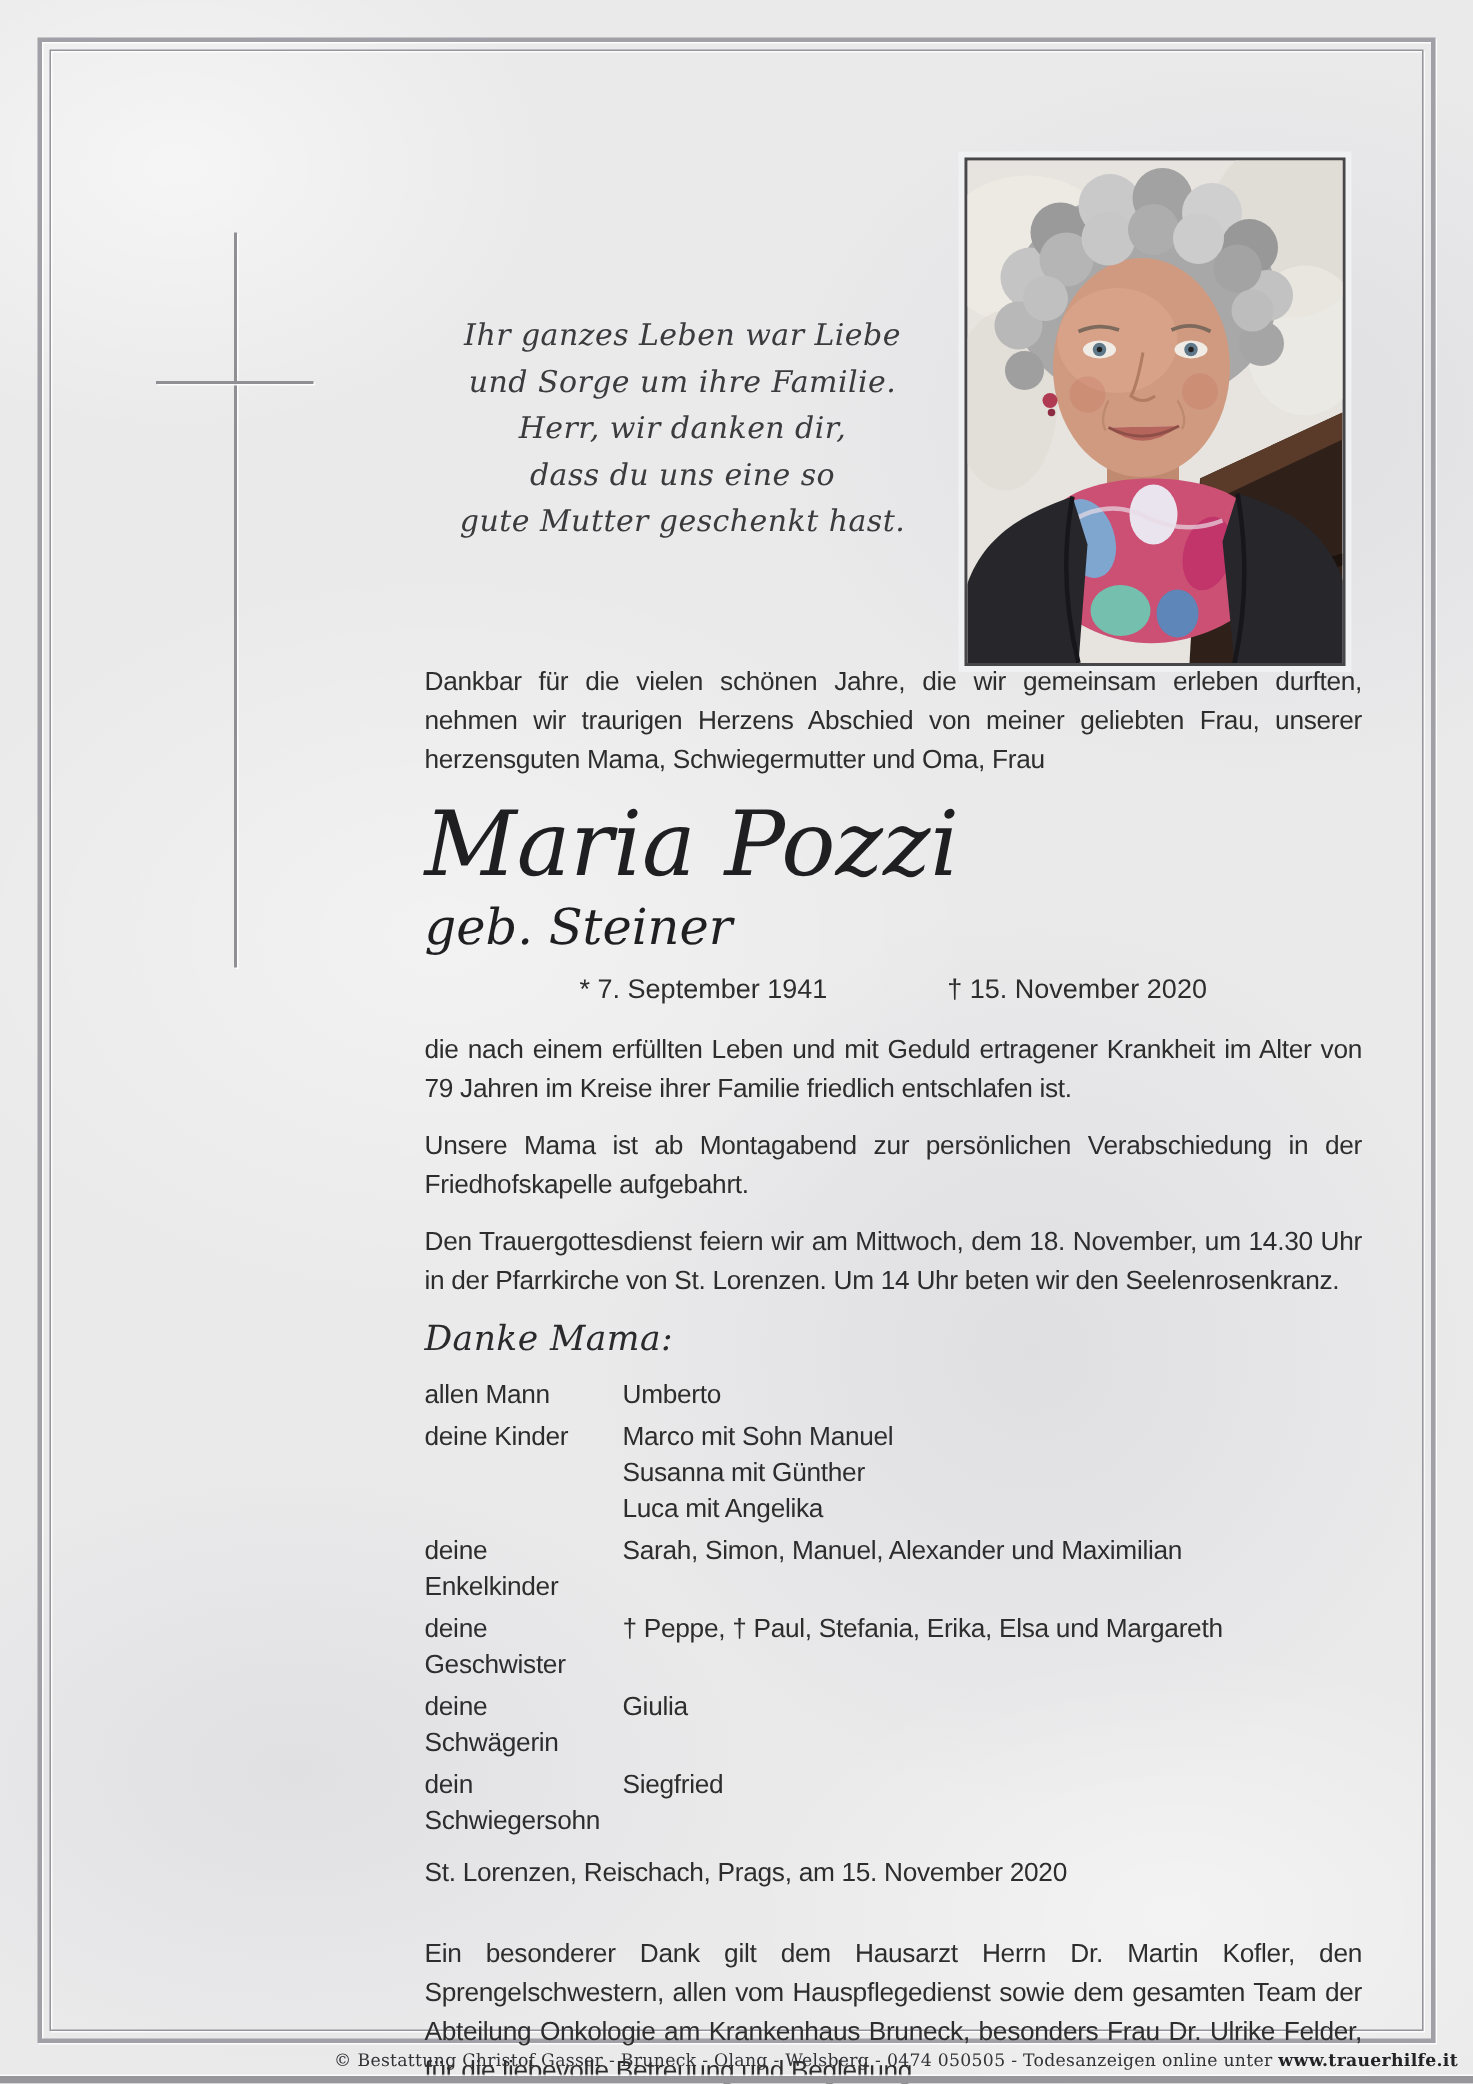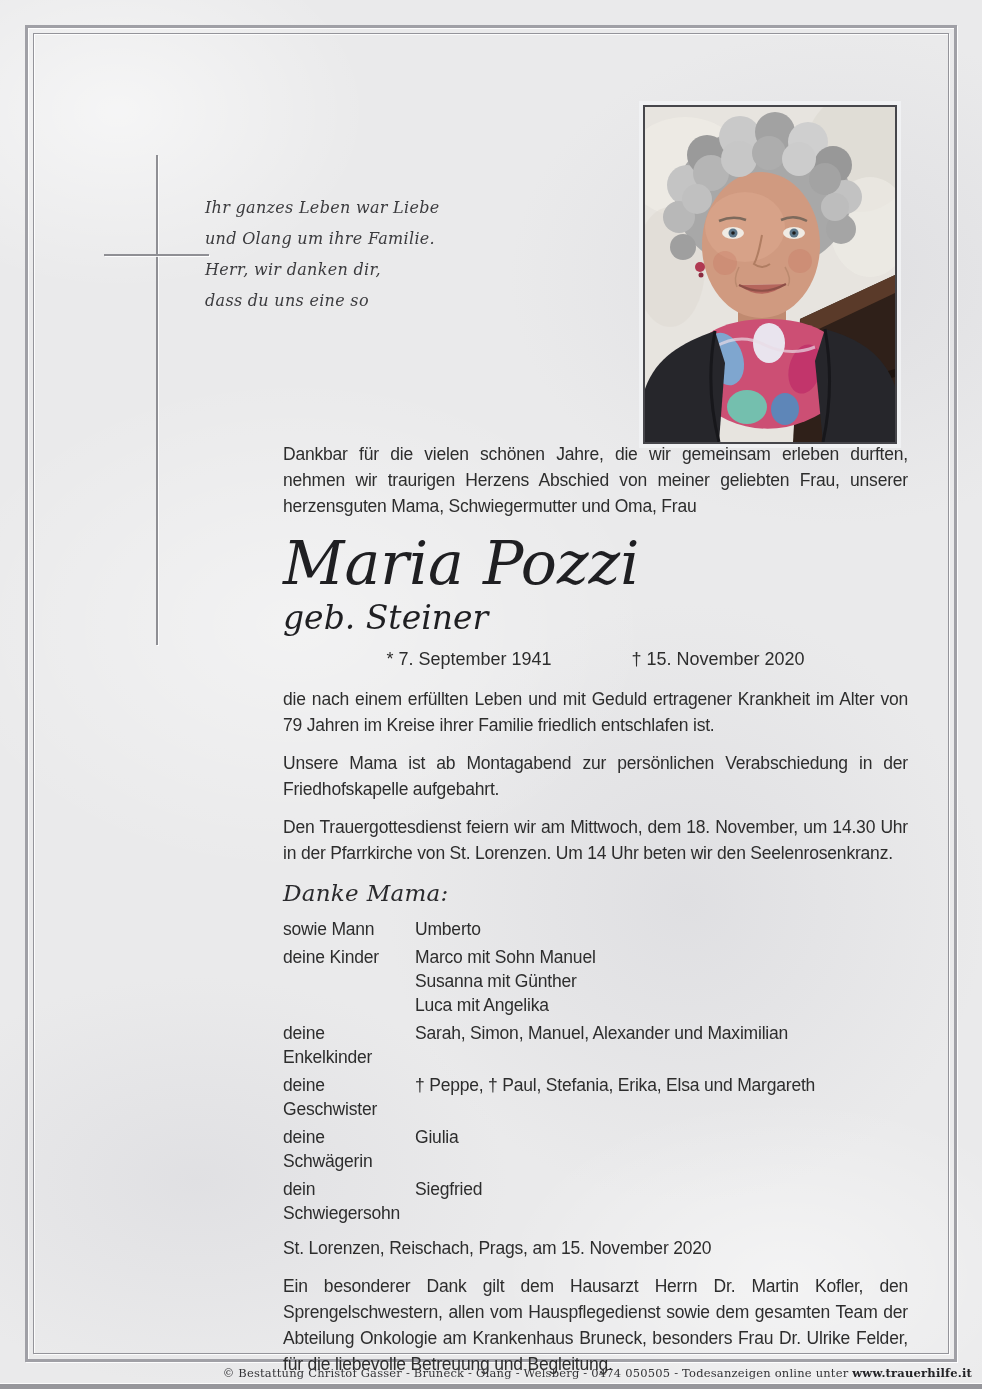--- a/index.html
+++ b/index.html
@@ -26,23 +26,23 @@
     position:absolute;left:33px;top:33px;right:33px;bottom:35px;
     border:1px solid #94949a;
     box-shadow:1px 1px 0 rgba(255,255,255,.85), inset 1px 1px 0 rgba(255,255,255,.85);
     pointer-events:none;
   }
   .cross-v{position:absolute;left:156px;top:155px;width:2px;height:490px;
     background:#8f8f94;box-shadow:1px 1px 0 rgba(255,255,255,.9);}
   .cross-h{position:absolute;left:104px;top:254px;width:105px;height:2px;
     background:#8f8f94;box-shadow:1px 1px 0 rgba(255,255,255,.9);}
   .verse{
-    position:absolute;left:205px;top:192px;width:500px;text-align:left;
+    position:absolute;left:205px;top:208px;width:500px;text-align:center;
     font-family:"DejaVu Serif",serif;font-style:italic;
-    font-size:16px;line-height:31px;color:#3b3b3e;letter-spacing:.3px;
+    font-size:20px;line-height:31px;color:#3b3b3e;letter-spacing:.3px;
   }
   .photo{
     position:absolute;left:643px;top:105px;width:250px;height:335px;
     border:2px solid #46464b;box-shadow:0 0 0 4px #f0f1f3;
     background:#e7e4df;
   }
   .photo svg{display:block;width:100%;height:100%;}
   .content{position:absolute;left:283px;top:441px;width:625px;}
   .body-text{
     font-size:17.5px;line-height:26px;letter-spacing:-.2px;margin:0 0 12px 0;color:#2d2d2d;
@@ -57,21 +57,21 @@
     font-size:33px;line-height:42px;margin:2px 0 10px 0;color:#1f1f22;
   }
   .dates{display:flex;justify-content:center;gap:80px;font-size:18px;margin:0 0 16px 0;}
   .thanks{
     font-family:"DejaVu Serif",serif;font-style:italic;
     font-size:23px;line-height:30px;margin:6px 0 9px 0;color:#2a2a2d;letter-spacing:.3px;
   }
   .family-row{display:flex;margin:0 0 4px 0;font-size:17.5px;line-height:24px;letter-spacing:-.2px;}
   .family-relation{flex:0 0 132px;}
   .family-names{flex:1;}
-  .place-date{margin:10px 0 12px 0;}
+  .place-date{margin:10px 0 28px 0;}
   .footer{
     position:absolute;left:170px;right:10px;top:1366px;text-align:right;
     font-family:"DejaVu Serif",serif;font-size:11.5px;color:#333336;letter-spacing:.2px;
   }
   .footer b{font-weight:bold;color:#232326;}
   .bottom-band{position:absolute;left:0;right:0;bottom:0;height:5px;background:#96969b;
     box-shadow:0 -1px 0 rgba(255,255,255,.8);}
 </style>
 </head>
 <body>
@@ -81,23 +81,24 @@
   <div class="frame-outer"></div>
   <div class="frame-inner"></div>
 
   <div>
     <div class="cross-v"></div>
     <div class="cross-h"></div>
   </div>
 
   <div class="verse" id="verse">
       <div class="verse-line">Ihr ganzes Leben war Liebe</div>
-      <div class="verse-line">und Olang um ihre Familie.</div>
+      <div class="verse-line">und Sorge um ihre Familie.</div>
       <div class="verse-line">Herr, wir danken dir,</div>
       <div class="verse-line">dass du uns eine so</div>
+      <div class="verse-line">gute Mutter geschenkt hast.</div>
     </div>
 
   <div class="photo">
     <svg viewBox="0 0 250 335" preserveAspectRatio="none">
 
       <rect x="0" y="0" width="250" height="335" fill="#e7e4df"></rect>
       <ellipse cx="40" cy="60" rx="60" ry="50" fill="#efece6" opacity=".7"></ellipse>
       <ellipse cx="215" cy="45" rx="55" ry="60" fill="#dcd8d1" opacity=".6"></ellipse>
       <ellipse cx="225" cy="120" rx="40" ry="50" fill="#efece6" opacity=".6"></ellipse>
       <ellipse cx="25" cy="160" rx="35" ry="60" fill="#dfdbd4" opacity=".6"></ellipse>
@@ -184,21 +185,21 @@
     <div id="paragraphs">
         <p class="body-text justified">die nach einem erfüllten Leben und mit Geduld ertragener Krankheit im Alter von 79 Jahren im Kreise ihrer Familie friedlich entschlafen ist.</p>
         <p class="body-text justified">Unsere Mama ist ab Montagabend zur persönlichen Verabschiedung in der Friedhofskapelle aufgebahrt.</p>
         <p class="body-text justified">Den Trauergottesdienst feiern wir am Mittwoch, dem 18. November, um 14.30 Uhr in der Pfarrkirche von St. Lorenzen. Um 14 Uhr beten wir den Seelenrosenkranz.</p>
       </div>
 
     <div class="thanks">Danke Mama:</div>
 
     <div id="family">
         <div class="family-row">
-          <span class="family-relation">sowie Mann</span>
+          <span class="family-relation">allen Mann</span>
           <div class="family-names">
             <div class="family-name-line">Umberto</div>
           </div>
         </div>
         <div class="family-row">
           <span class="family-relation">deine Kinder</span>
           <div class="family-names">
             <div class="family-name-line">Marco mit Sohn Manuel</div>
             <div class="family-name-line">Susanna mit Günther</div>
             <div class="family-name-line">Luca mit Angelika</div>

